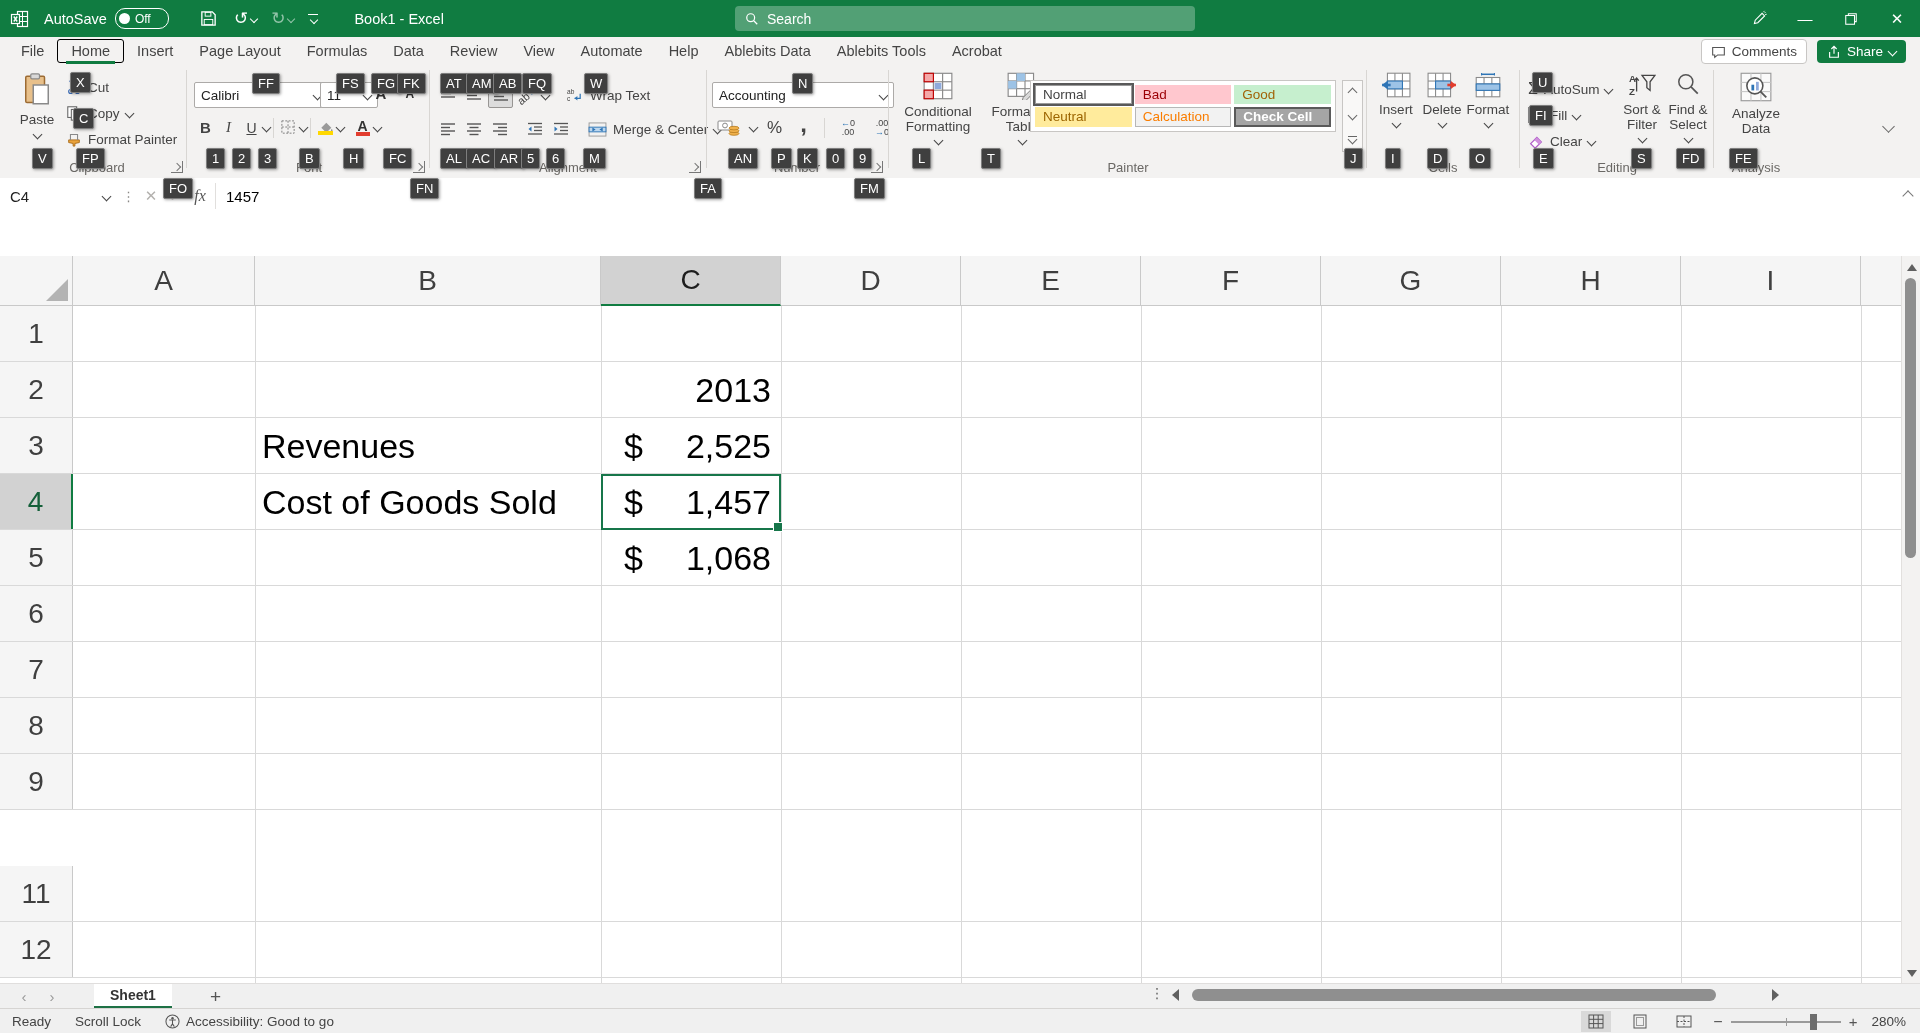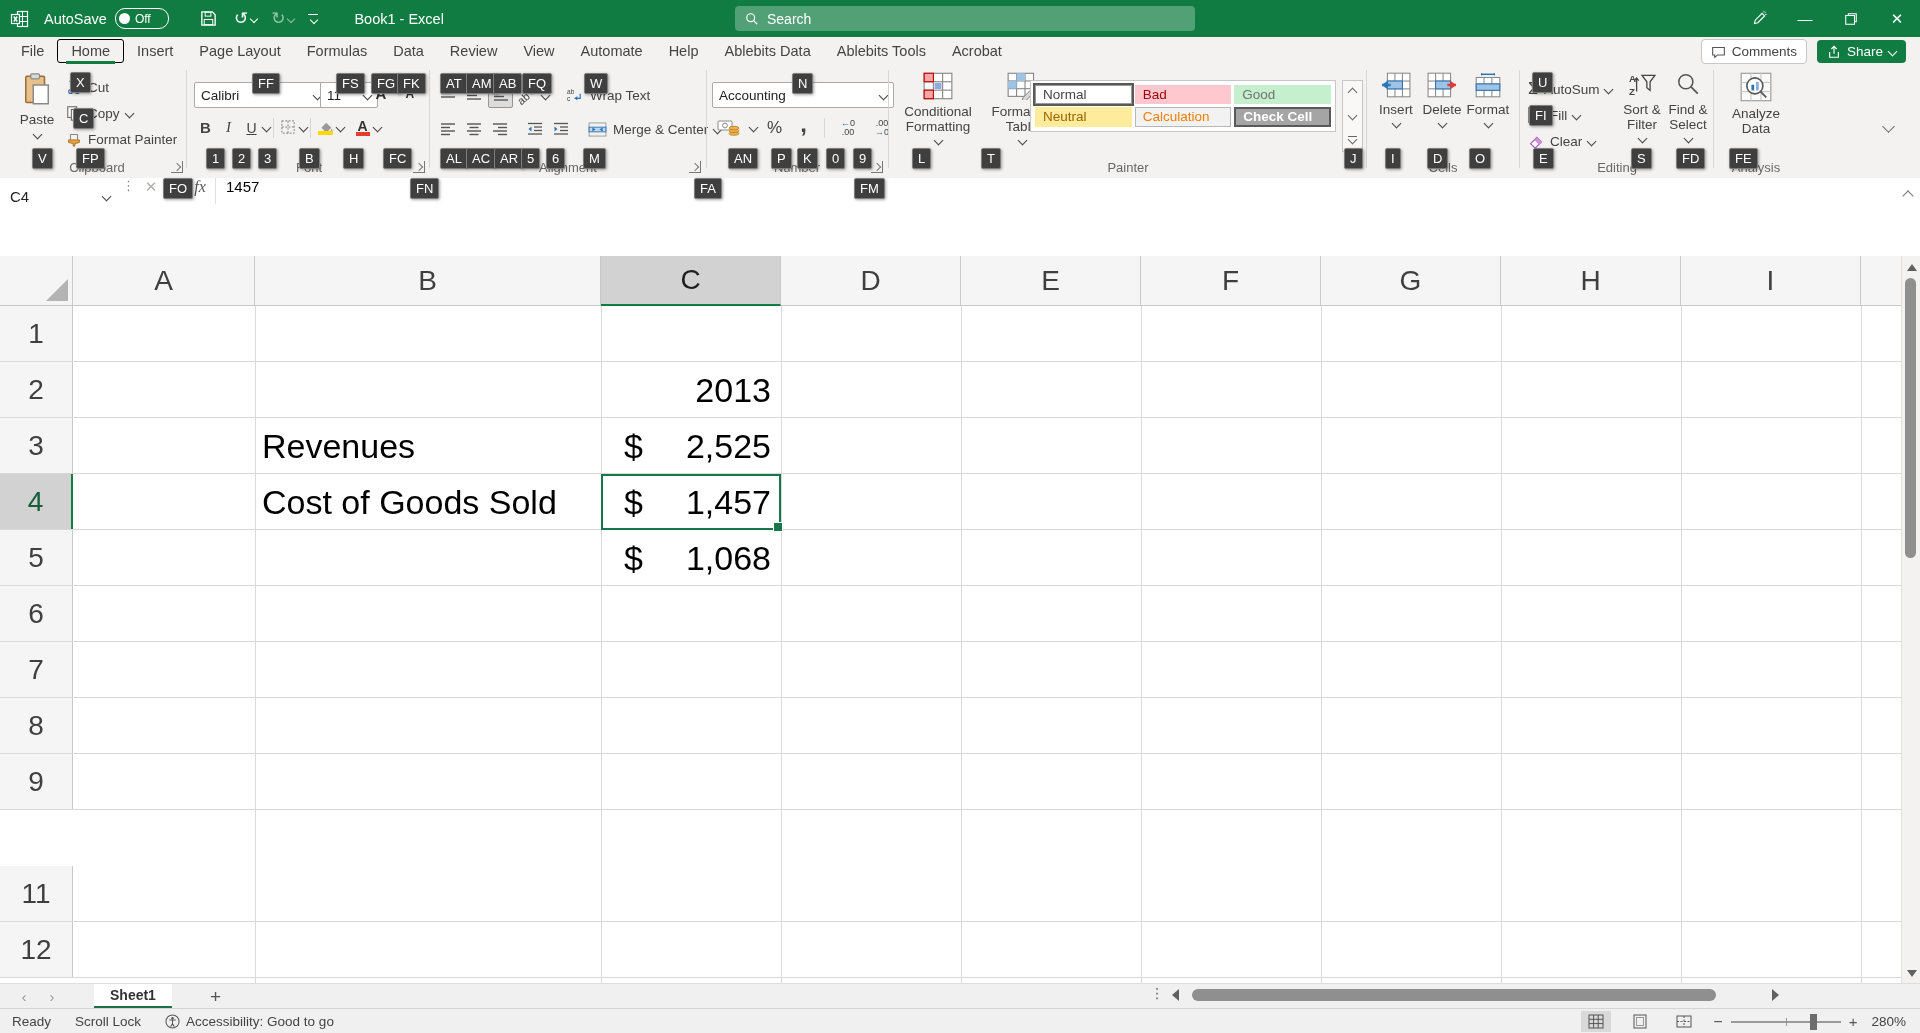--- a/index.html
+++ b/index.html
@@ -48,35 +48,35 @@
   .yellowbar{width:15px;height:4px;background:#ffd800;margin-top:-2px;}
   .redbar{width:14px;height:4px;background:#e23d2e;margin-top:-1px;}
   .alpha{font-size:13px;font-weight:bold;color:#333;line-height:1;}
   .decmini{font-size:9px;line-height:9px;text-align:center;color:#444;}
   .decmini .bl{color:#2e75b6;}
   
   .gallery{position:absolute;left:140px;top:16px;width:306px;height:52px;background:#fff;border:1px solid #c8c6c4;display:grid;grid-template-columns:repeat(3,1fr);gap:3px;padding:4px;box-sizing:border-box;}
   .gcell{display:flex;align-items:center;padding-left:7px;font-size:13.5px;border:1px solid transparent;}
   .g-normal{background:#fff;border:1px solid #9a9a9a;outline:2px solid #595959;color:#444;}
   .g-bad{background:#ffc7ce;color:#9c0006;}
-  .g-good{background:#c6efce;color:#737373;}
+  .g-good{background:#c6efce;color:#a16207;}
   .g-neutral{background:#ffeb9c;color:#9c6500;}
   .g-calc{background:#f2f2f2;color:#fa7d00;border:1px solid #b7b7b7;}
   .g-check{background:#a5a5a5;color:#fff;border:2px solid #5a5a5a;font-weight:bold;}
   .gscroll{position:absolute;left:452px;top:16px;width:19px;height:70px;border:1px solid #c8c6c4;background:#f9f8f7;display:flex;flex-direction:column;align-items:center;justify-content:space-around;}
   .gs-chev{width:6px;height:6px;border-right:1.3px solid #666;border-bottom:1.3px solid #666;}
   .up{transform:rotate(-135deg);}
   .down{transform:rotate(45deg);}
   .gs-more{display:flex;flex-direction:column;align-items:center;}
   .gs-more .bar{width:9px;border-top:1.3px solid #666;margin-bottom:1px;}
   
   .kt{position:absolute;z-index:60;background:#3f3f3f;color:#fff;font-size:13px;line-height:1;padding:3px 5px;border:1px solid #7e7e7e;border-radius:2px;box-shadow:1px 1px 3px rgba(0,0,0,.35);}
   
   .fbar{position:absolute;left:0;top:178px;width:1920px;height:78px;background:#fff;border-bottom:1px solid #d0cecb;}
-  .fbar-row{position:absolute;left:0;top:0;height:36px;width:100%;display:flex;font-size:15px;color:#222;}
+  .fbar-row{position:absolute;left:0;top:0;height:36px;width:100%;display:flex;align-items:center;font-size:15px;color:#222;}
   .namebox{width:118px;height:36px;display:flex;align-items:center;justify-content:space-between;padding:0 8px 0 10px;box-sizing:border-box;}
   .fdots{color:#8a8886;font-size:13px;letter-spacing:0;margin:0 4px;}
   .fbtn{width:24px;text-align:center;color:#b3b1ae;font-size:15px;}
   .fx{font-family:"Liberation Serif",serif;font-style:italic;color:#555;font-size:16px;width:26px;text-align:center;}
   .fdiv{width:1px;height:26px;background:#e1dfdd;margin:0 2px;}
   .fb-expand{position:absolute;right:8px;top:14px;width:7px;height:7px;border-right:1.4px solid #777;border-bottom:1.4px solid #777;transform:rotate(-135deg);}
   
   .grid{position:absolute;left:0;top:256px;width:1902px;height:727px;background:#fff;overflow:hidden;}
   .ghead{position:absolute;left:0;top:0;height:50px;display:flex;}
   .hcell{box-sizing:border-box;border-right:1px solid #c9c9c9;border-bottom:1px solid #c9c9c9;background:#f5f5f5;display:flex;align-items:center;justify-content:center;font-size:28px;color:#3f3f3f;height:50px;}

